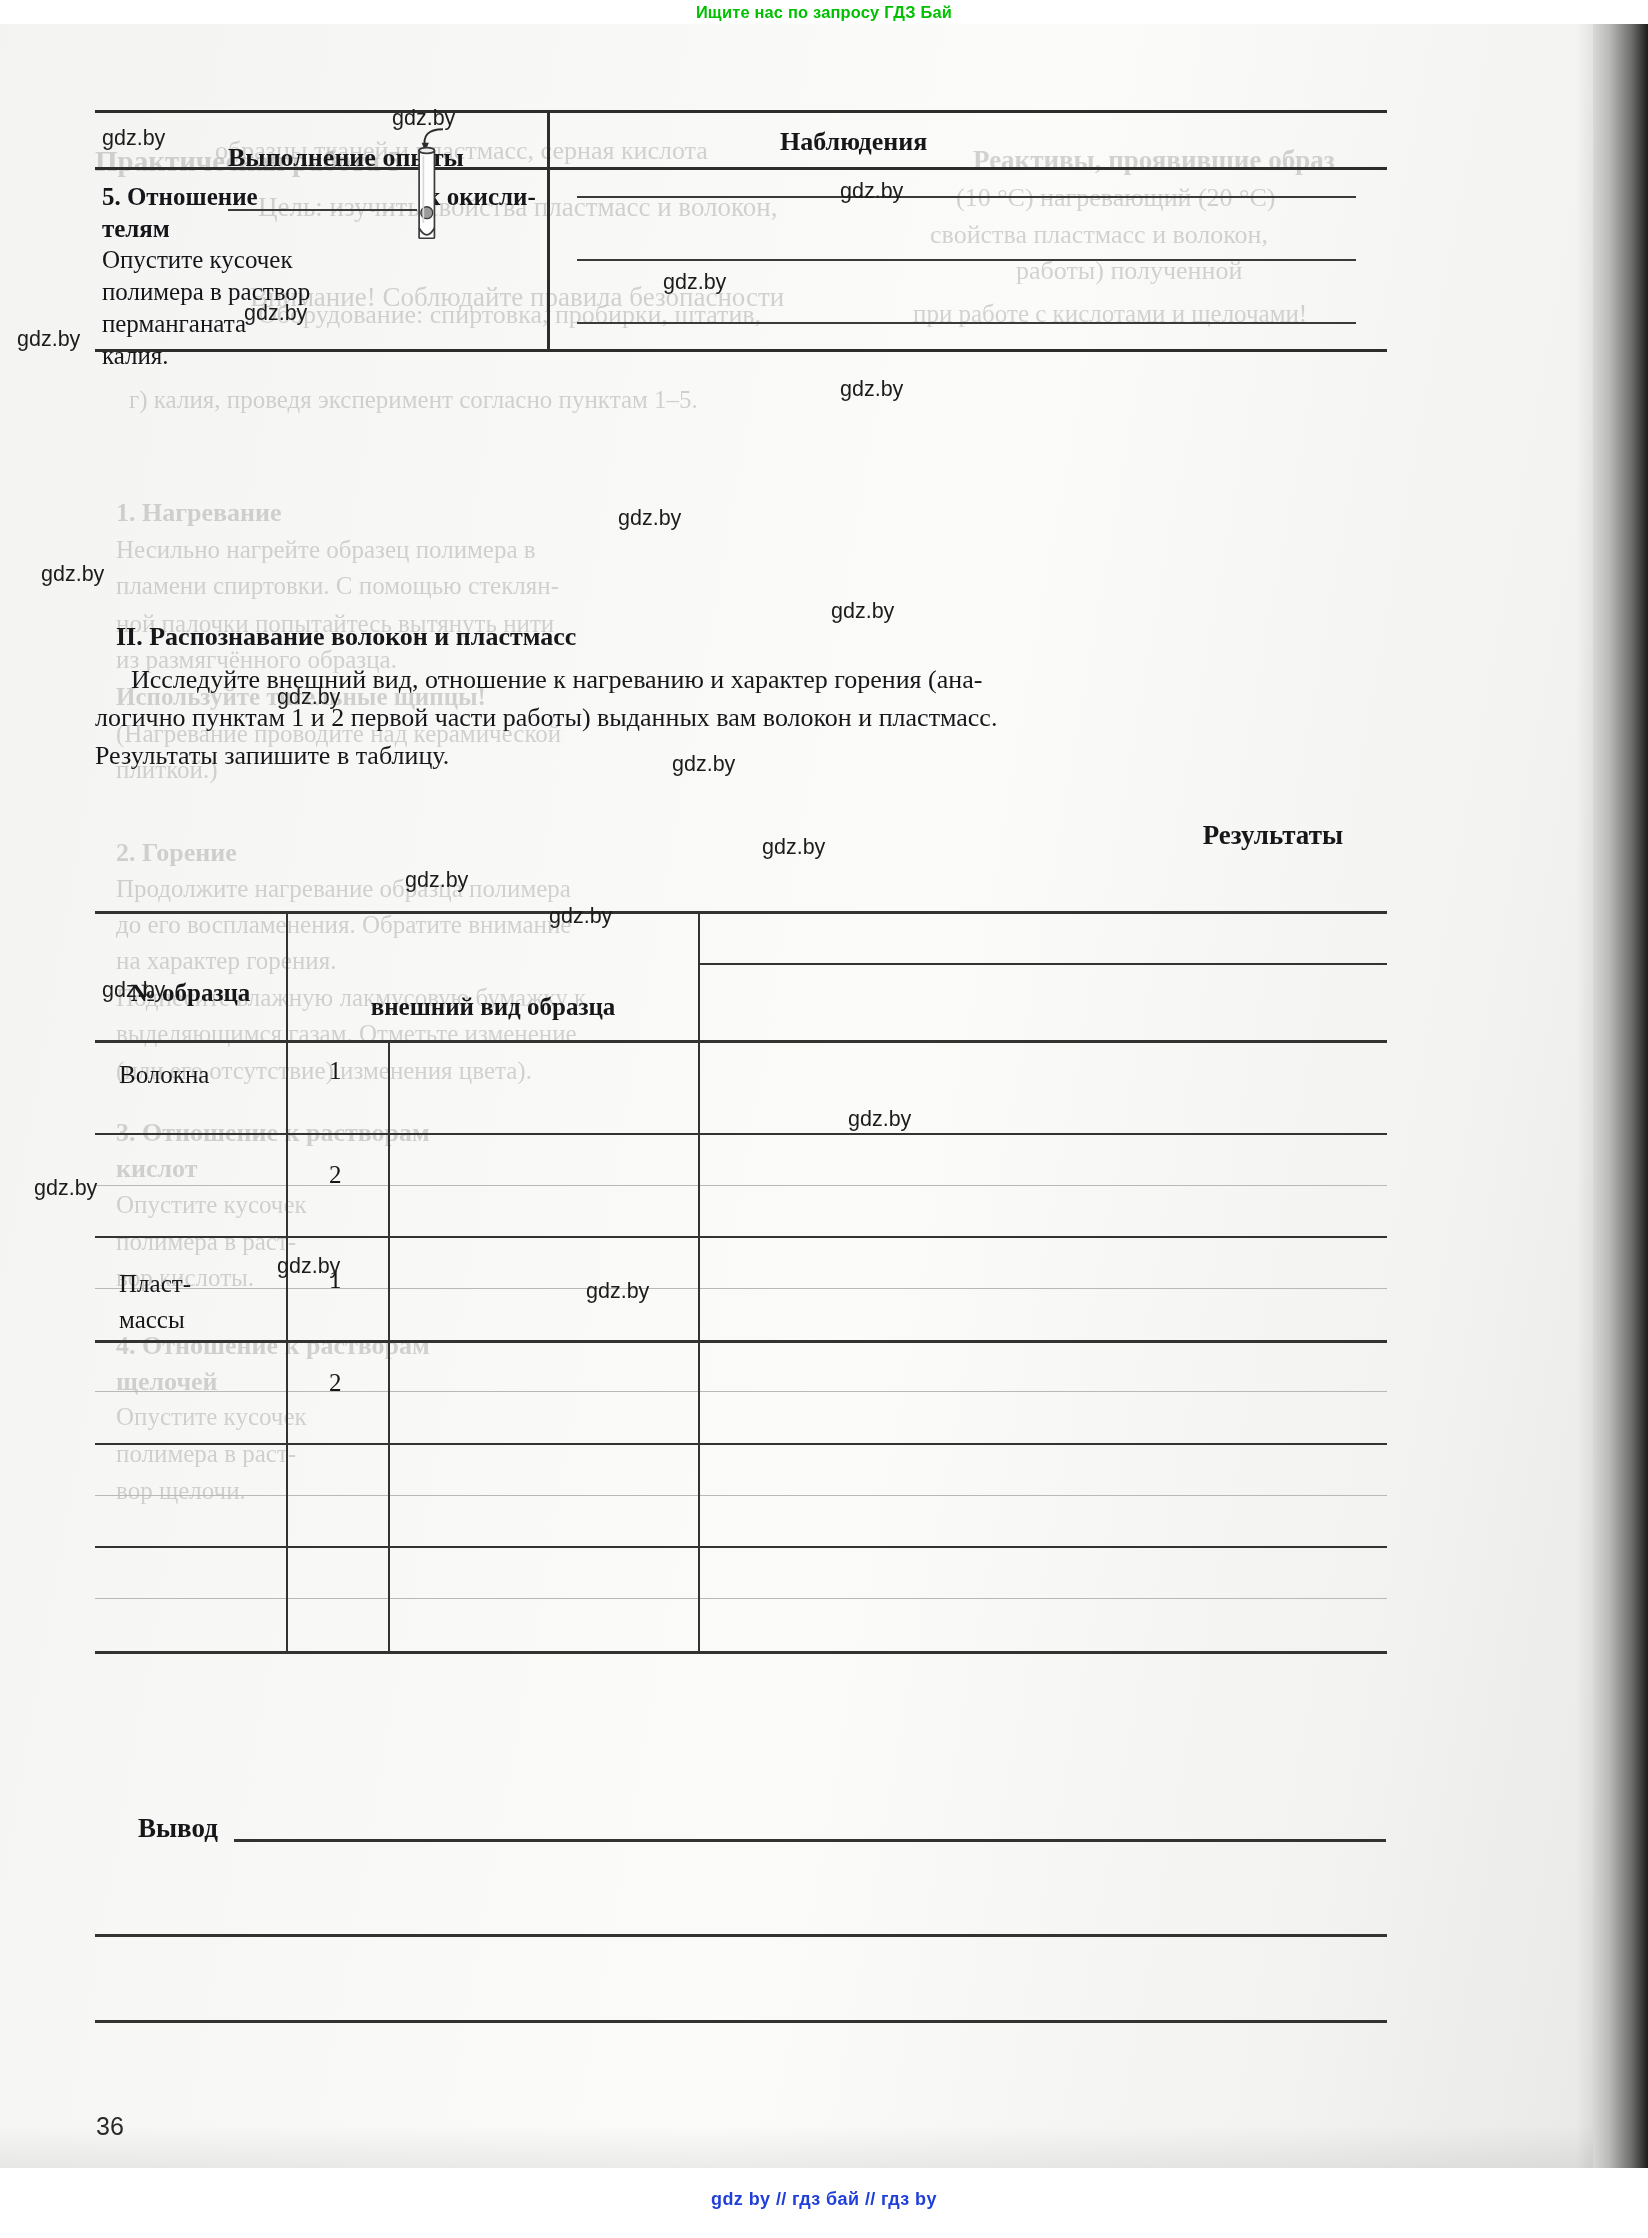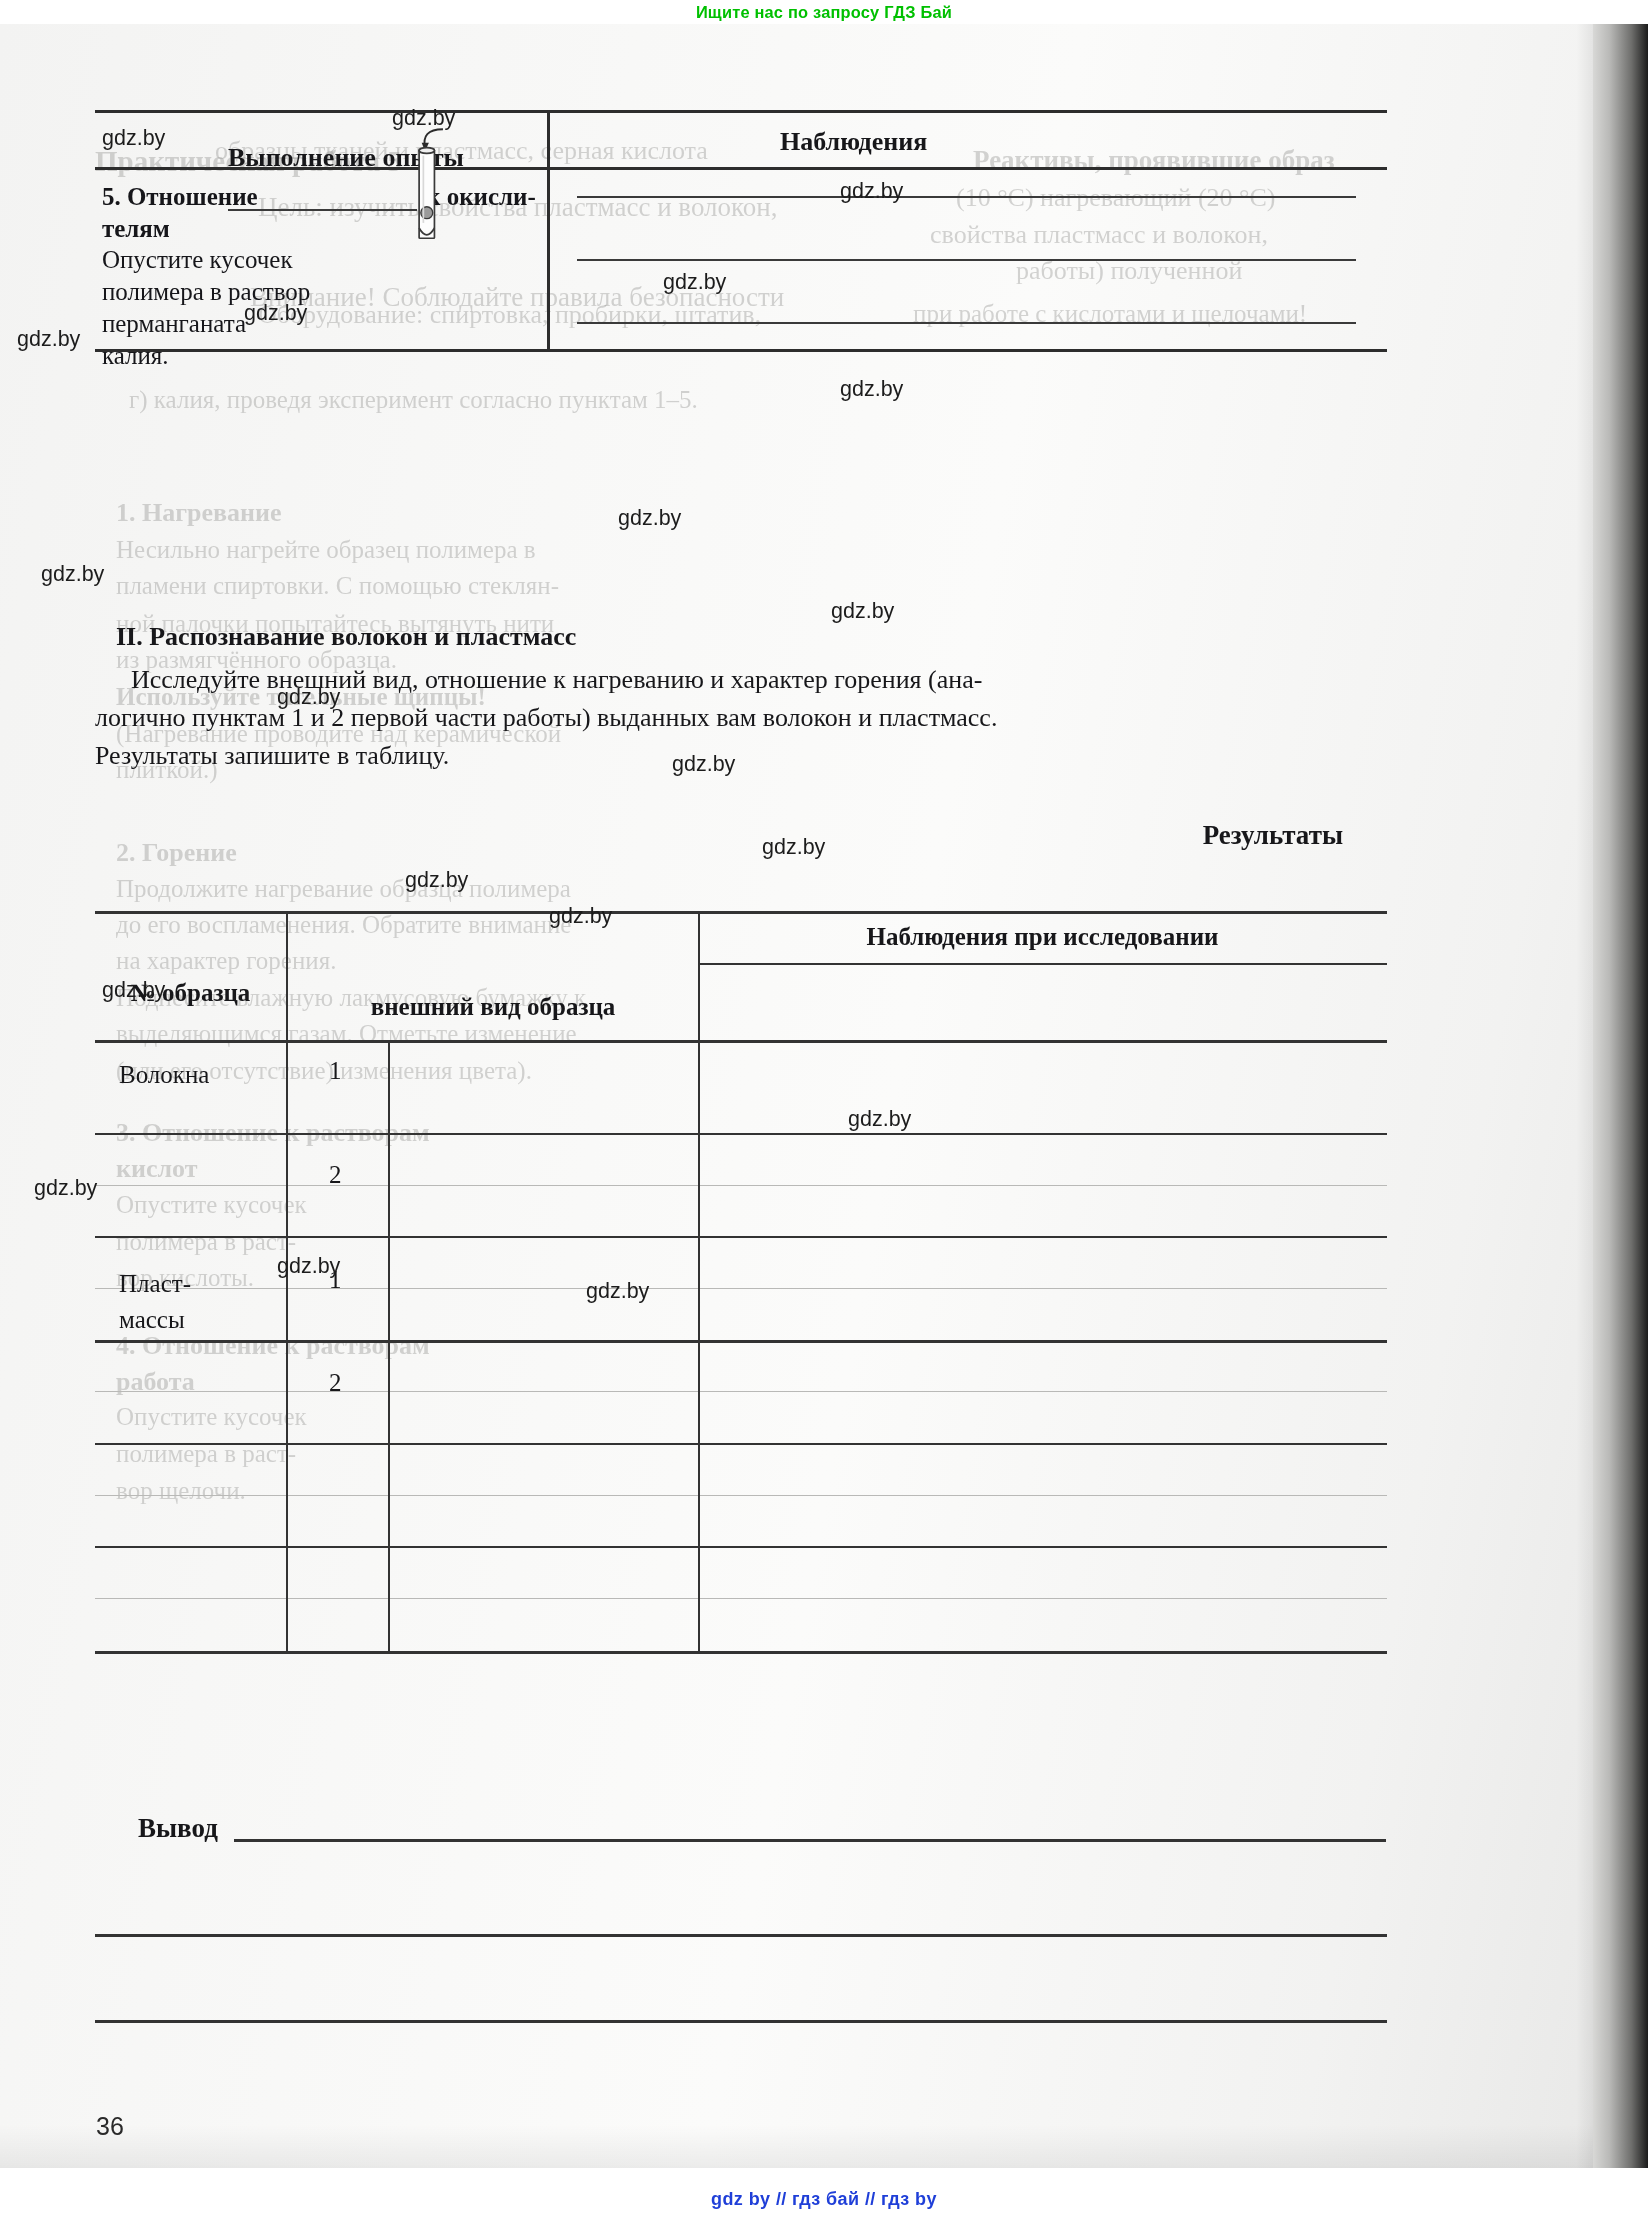--- a/index.html
+++ b/index.html
@@ -181,21 +181,21 @@
       <div class="bleed normal" style="left: 116px; top: 923px; font-size: 25px; font-weight: 400;">на характер горения.</div>
       <div class="bleed normal" style="left: 116px; top: 960px; font-size: 25px; font-weight: 400;">Поднесите влажную лакмусовую бумажку к</div>
       <div class="bleed normal" style="left: 116px; top: 996px; font-size: 25px; font-weight: 400;">выделяющимся газам. Отметьте изменение</div>
       <div class="bleed normal" style="left: 116px; top: 1033px; font-size: 25px; font-weight: 400;">(или его отсутствие) изменения цвета).</div>
       <div class="bleed normal" style="left: 116px; top: 1094px; font-size: 26px; font-weight: 700;">3. Отношение                     к растворам</div>
       <div class="bleed normal" style="left: 116px; top: 1130px; font-size: 26px; font-weight: 700;">кислот</div>
       <div class="bleed normal" style="left: 116px; top: 1167px; font-size: 25px; font-weight: 400;">Опустите    кусочек</div>
       <div class="bleed normal" style="left: 116px; top: 1204px; font-size: 25px; font-weight: 400;">полимера   в   раст-</div>
       <div class="bleed normal" style="left: 116px; top: 1240px; font-size: 25px; font-weight: 400;">вор кислоты.</div>
       <div class="bleed normal" style="left: 116px; top: 1307px; font-size: 26px; font-weight: 700;">4. Отношение                  к растворам</div>
-      <div class="bleed normal" style="left: 116px; top: 1343px; font-size: 26px; font-weight: 700;">работа</div>
+      <div class="bleed normal" style="left: 116px; top: 1343px; font-size: 26px; font-weight: 700;">щелочей</div>
       <div class="bleed normal" style="left: 116px; top: 1379px; font-size: 25px; font-weight: 400;">Опустите    кусочек</div>
       <div class="bleed normal" style="left: 116px; top: 1416px; font-size: 25px; font-weight: 400;">полимера   в   раст-</div>
       <div class="bleed normal" style="left: 116px; top: 1453px; font-size: 25px; font-weight: 400;">вор щелочи.</div>
       <div class="bleed normal" style="left: 973px; top: 121px; font-size: 27px; font-weight: 700;">Реактивы, проявившие образ</div>
       <div class="bleed normal" style="left: 956px; top: 159px; font-size: 26px; font-weight: 400;">(10 °С) нагревающий (20 °С)</div>
       <div class="bleed normal" style="left: 930px; top: 196px; font-size: 26px; font-weight: 400;">свойства пластмасс и волокон,</div>
       <div class="bleed normal" style="left: 1016px; top: 232px; font-size: 26px; font-weight: 400;">работы) полученной</div>
       <div class="bleed normal" style="left: 913px; top: 276px; font-size: 25px; font-weight: 400;">при работе с кислотами и щелочами!</div>
     </div>
 
@@ -272,21 +272,20 @@
       <div class="faint" style="left:0; top:480px; width:1292px;"></div>
       <div class="faint" style="left:0; top:584px; width:1292px;"></div>
       <div class="faint" style="left:0; top:687px; width:1292px;"></div>
 
       <div class="vline" style="left:191px; top:129px; width:1.7px; height:611px;"></div>
       <div class="vline" style="left:191px; top:0px;   width:1.7px; height:129px;"></div>
       <div class="vline" style="left:603px; top:0px;   width:1.7px; height:740px;"></div>
       <div class="vline" style="left:293px; top:129px; width:1.7px; height:611px;"></div>
 
       <div class="hdr" style="left:0px;  top:65px; width:191px;">№ образца</div>
-      <div class="hdr" style="left:604px; top:8.6px; width:687px;">Наблюдения при исследовании</div>
       <div class="hdr" style="left:193px; top:79px; width:410px;">внешний вид образца</div>
 
       <div class="lbl" style="left:24px; top:146px;">Волокна</div>
       <div class="num" style="left:234px; top:146px;">1</div>
       <div class="num" style="left:234px; top:250px;">2</div>
 
       <div class="lbl" style="left:24px; top:355px;">Пласт-</div>
       <div class="lbl" style="left:24px; top:391px;">массы</div>
       <div class="num" style="left:234px; top:355px;">1</div>
       <div class="num" style="left:234px; top:458px;">2</div>

